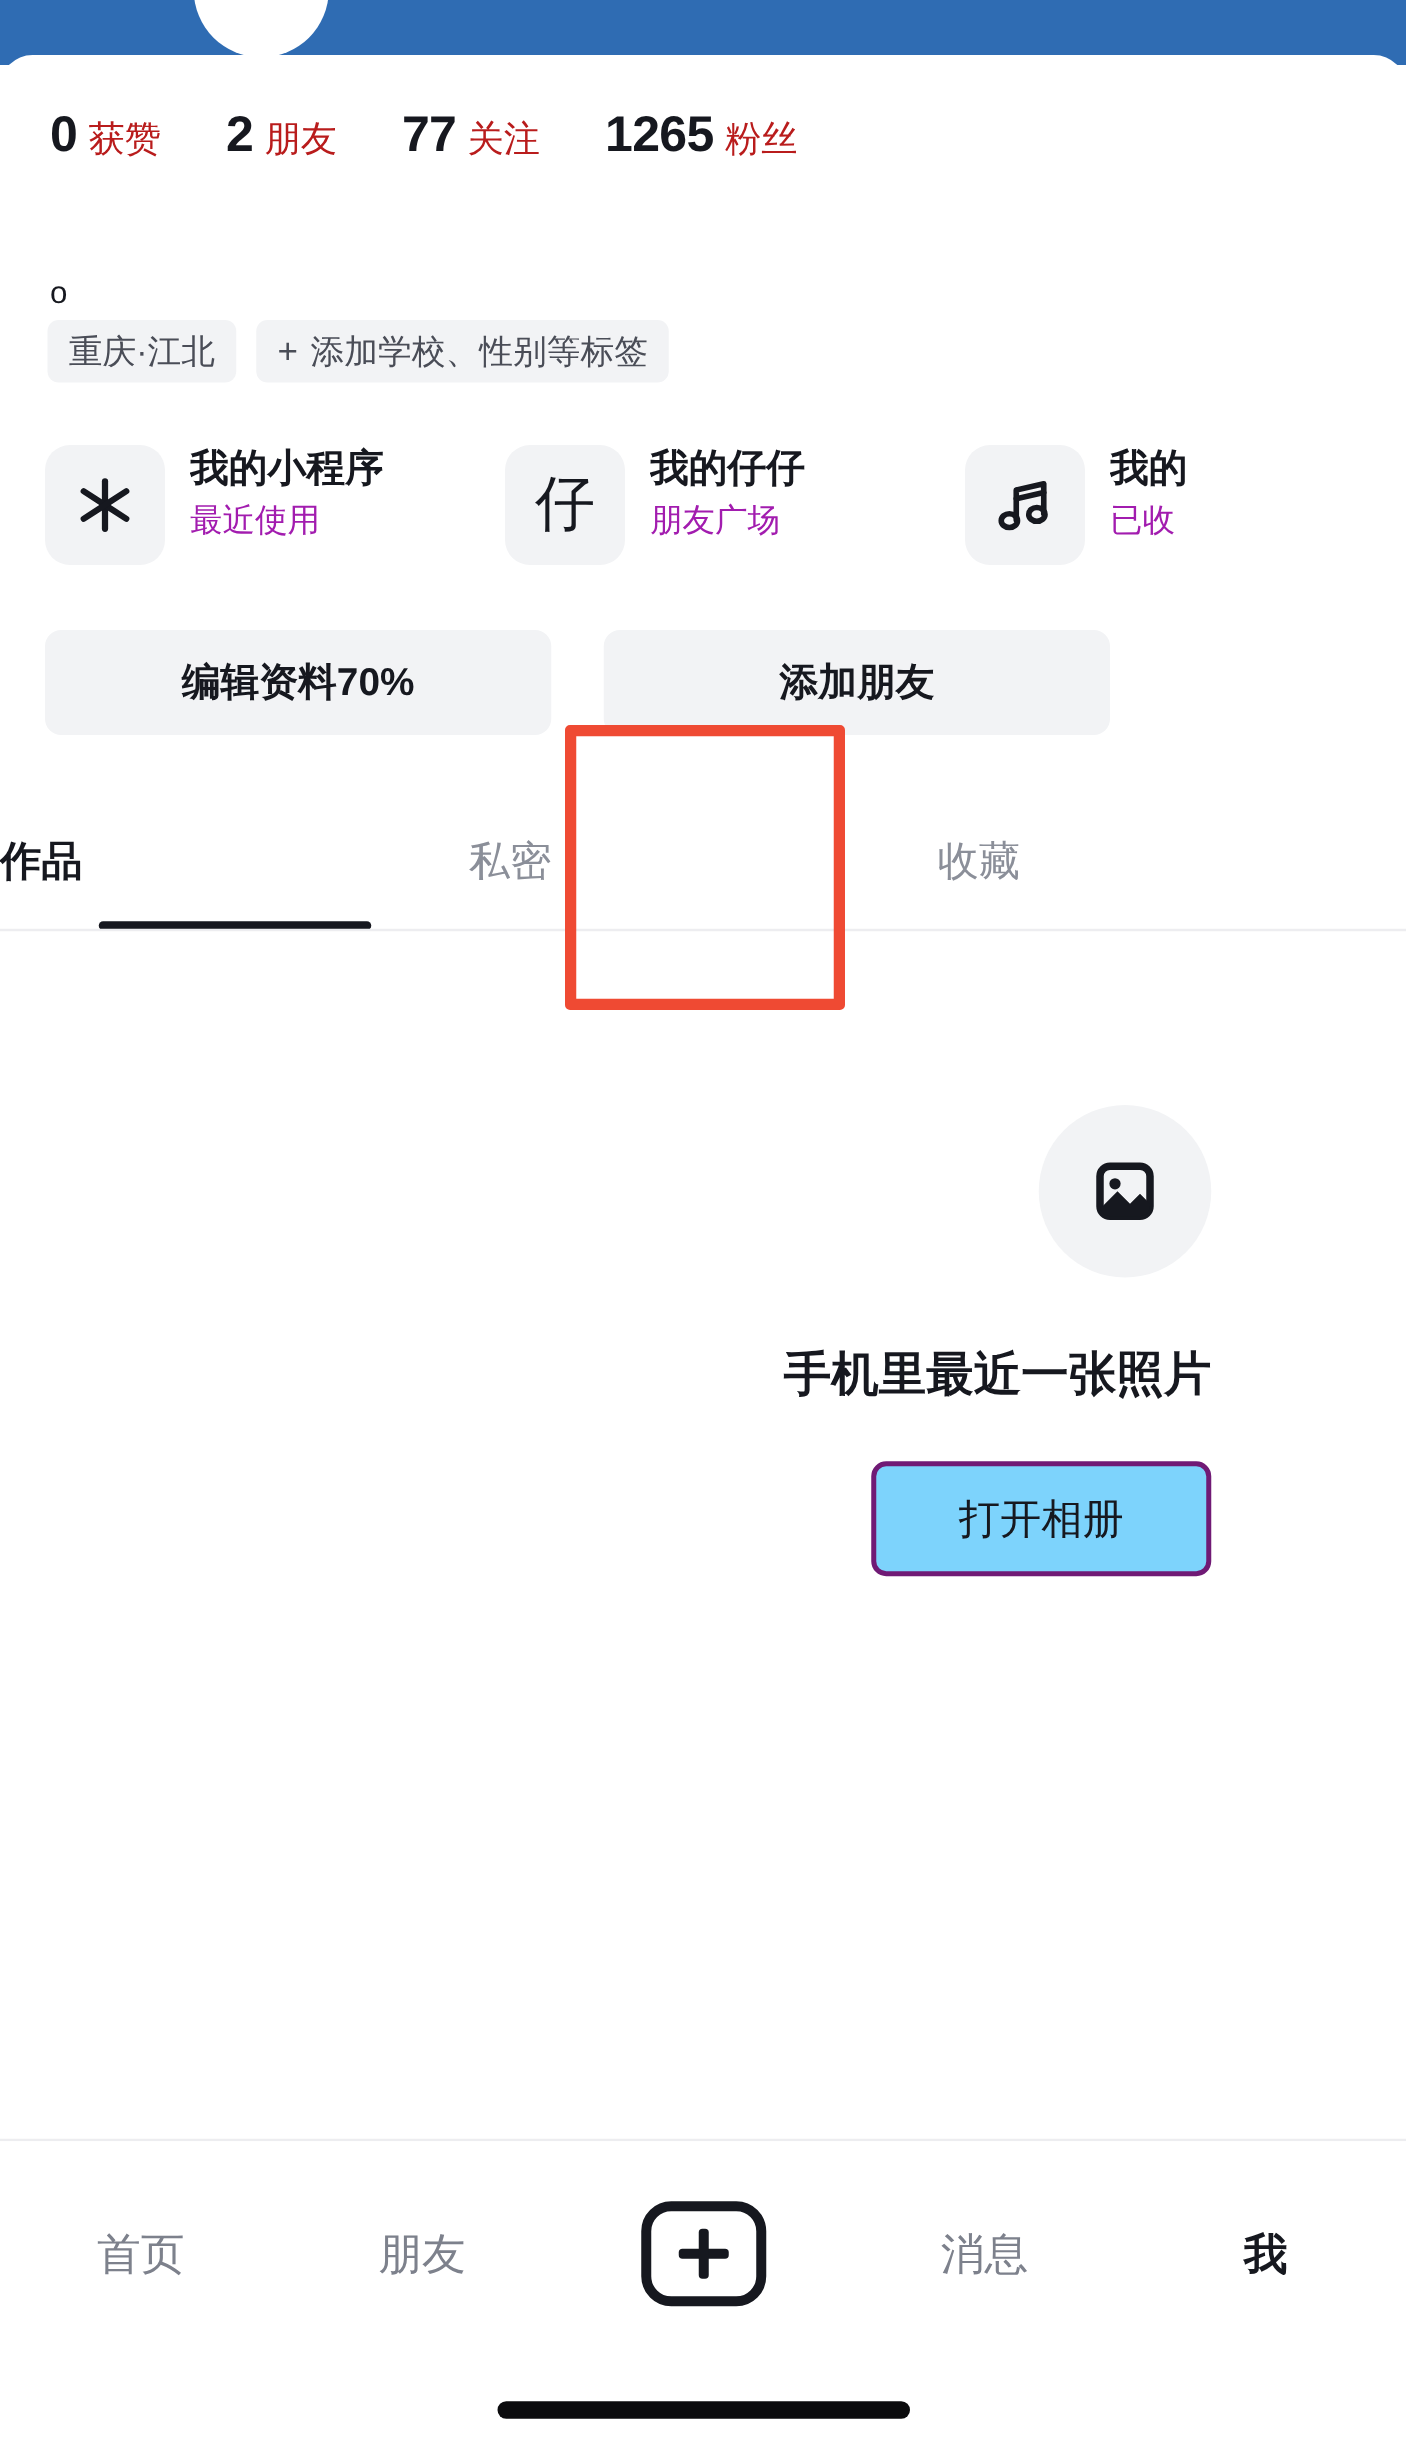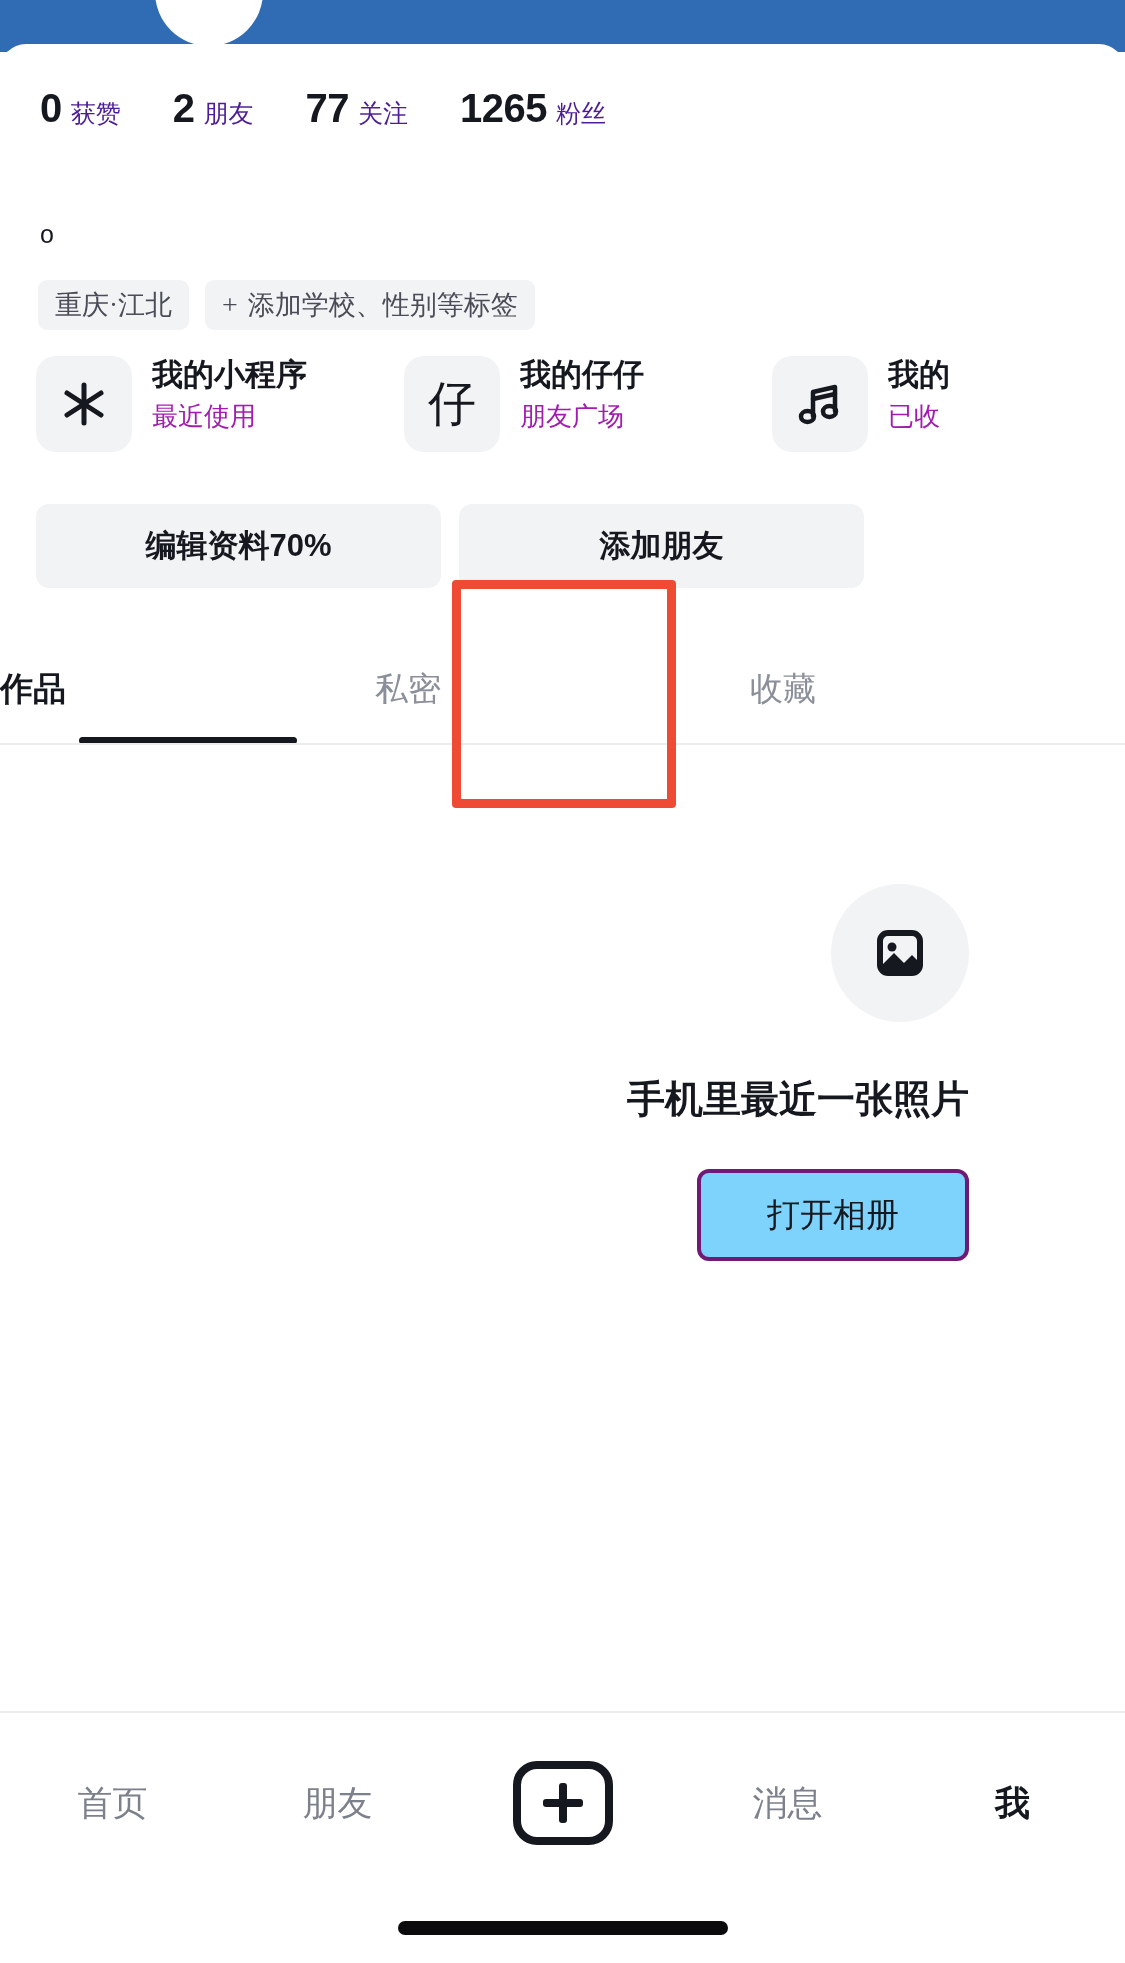--- a/index.html
+++ b/index.html
@@ -61,43 +61,42 @@
     align-items: baseline;
     margin-right: 52px;
   }
   .stat-num {
     font-size: 40px;
     font-weight: bold;
     color: #16181f;
     letter-spacing: -0.5px;
   }
   .stat-label {
-    font-size: 25px;
-    color: #4c1d95;
+    font-size: 29px;
+    color: #b91c1c;
     margin-left: 9px;
   }
 
   
   .bio-line {
     position: absolute;
     top: 178px;
     left: 40px;
     font-size: 25px;
     color: #16181f;
     line-height: 1;
   }
 
   
   .tags-row {
     position: absolute;
-    top: 236px;
+    top: 212px;
     left: 38px;
     display: flex;
     align-items: flex-start;
-    font-family: Liberation Serif, serif;
   }
   .tag-chip {
     background: #f2f3f5;
     border-radius: 9px;
     height: 50px;
     display: flex;
     align-items: center;
     padding: 0 17px;
     font-size: 27px;
     color: #4a4d57;
@@ -159,20 +158,21 @@
     line-height: 1.35;
     margin-top: 4px;
   }
 
   
   .action-row {
     position: absolute;
     top: 460px;
     left: 36px;
     display: flex;
+    gap: 24px;
   }
   .action-btn {
     width: 405px;
     height: 84px;
     background: #f2f3f5;
     border-radius: 13px;
     display: flex;
     align-items: center;
     justify-content: center;
     font-size: 31px;

